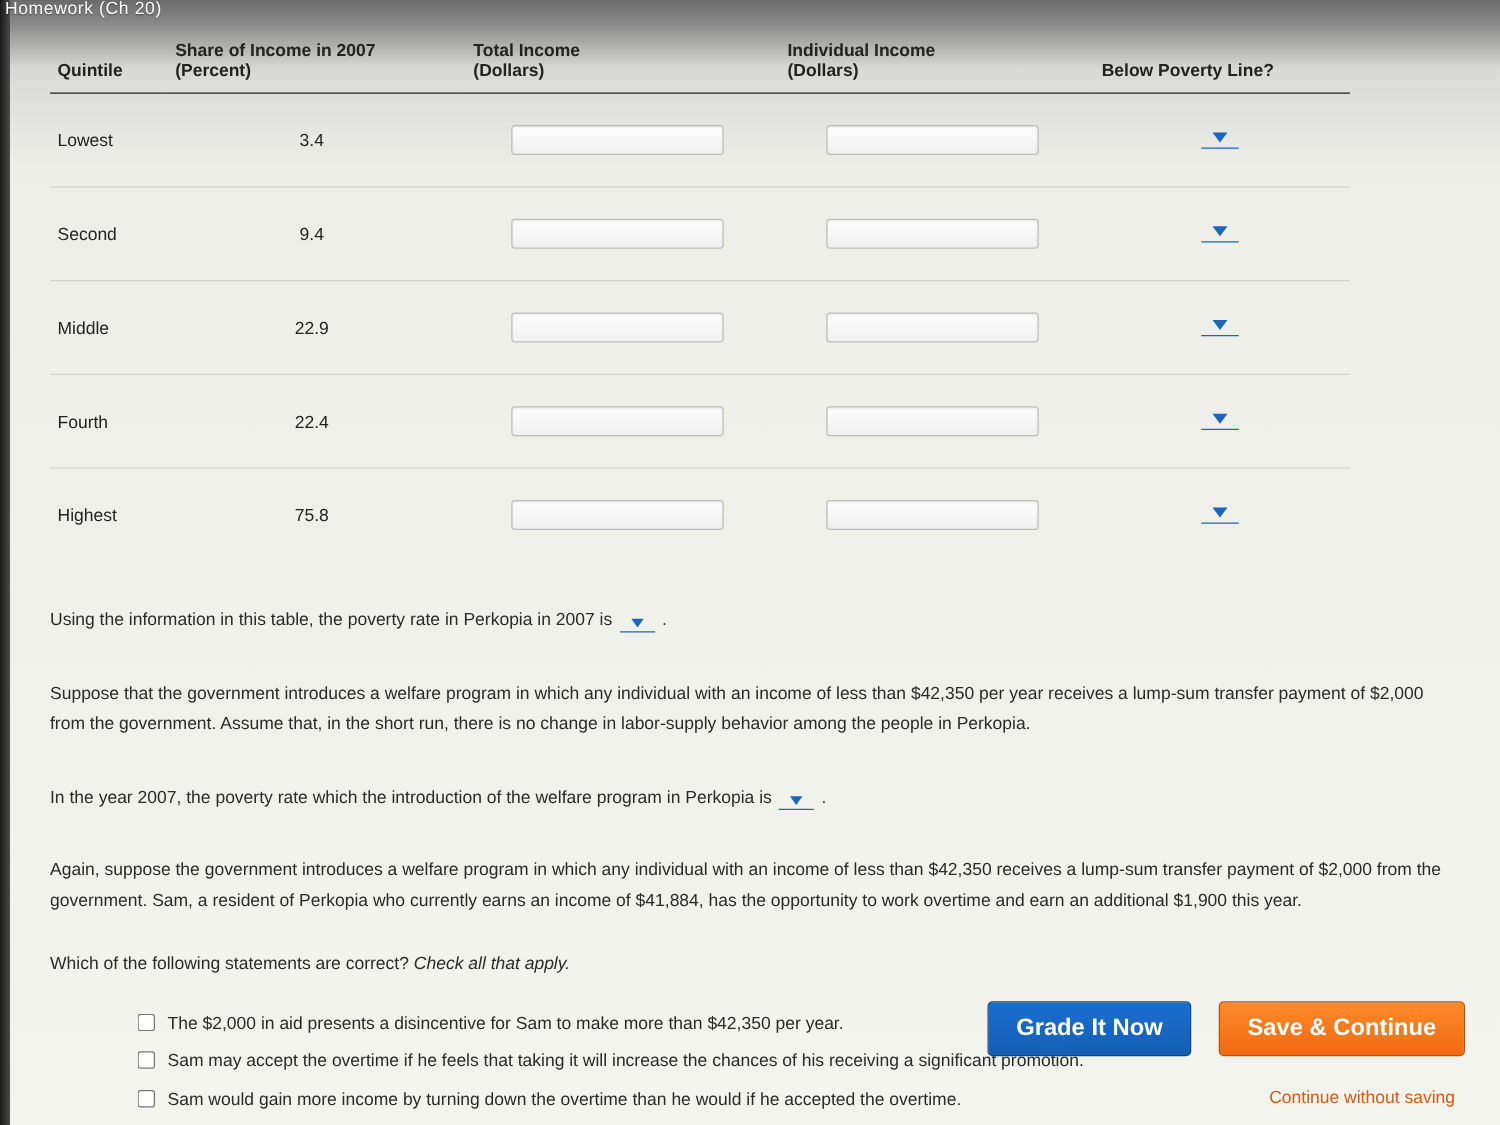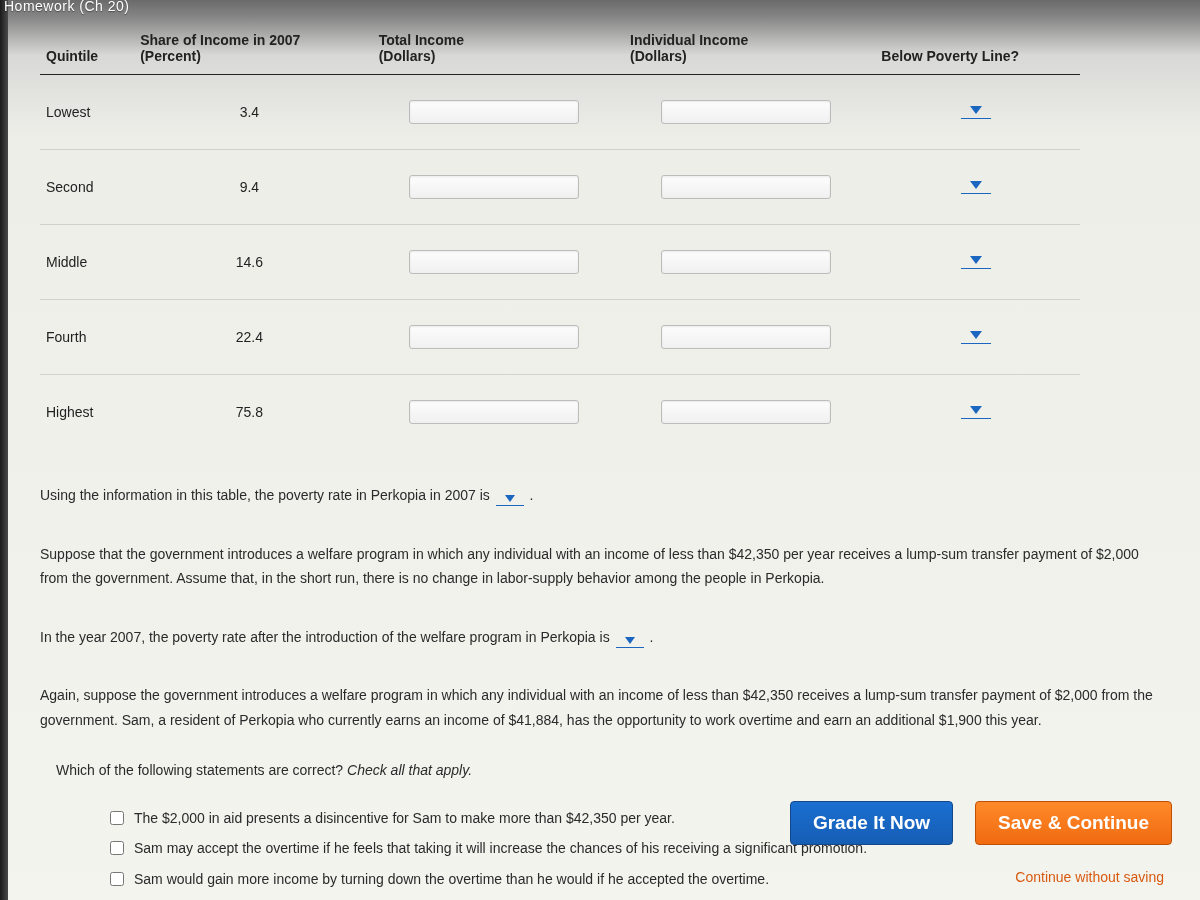--- a/index.html
+++ b/index.html
@@ -98,21 +98,21 @@
     width: 0; height: 0;
     border-left: 5px solid transparent;
     border-right: 5px solid transparent;
     border-top: 7px solid #1a66c0;
   }
   .para {
     margin: 34px 10px 0 0;
     line-height: 1.75;
     color: #2a2a2a;
   }
-  .para.tight { margin-top: 26px; margin-left: 16px; }
+  .para.tight { margin-top: 26px; }
   .checks {
     margin: 20px 0 0 70px;
     line-height: 2.2;
   }
   .checks label { display: block; color: #2a2a2a; }
   .checks input {
     width: 14px; height: 14px;
     margin-right: 10px;
     vertical-align: -2px;
     accent-color: #1a66c0;
@@ -199,21 +199,21 @@
           <td class="left">Second</td>
           <td>9.4</td>
           <td><input class="text-input" style=""></td>
           <td><input class="text-input" style=""></td>
           <td><span class="dd">
               <span class="tri"></span>
             </span></td>
         </tr>
         <tr>
           <td class="left">Middle</td>
-          <td>14.6</td>
+          <td>22.9</td>
           <td><input class="text-input" style=""></td>
           <td><input class="text-input" style=""></td>
           <td><span class="dd">
               <span class="tri"></span>
             </span></td>
         </tr>
         <tr>
           <td class="left">Fourth</td>
           <td>22.4</td>
           <td><input class="text-input" style=""></td>
@@ -238,21 +238,21 @@
     <span>Using the information in this table, the poverty rate in Perkopia in 2007 is</span>
     <span class="dd-inline">
         <span class="tri"></span>
       </span>
     <span>.</span>
   </p>
 
   <p class="para">Suppose that the government introduces a welfare program in which any individual with an income of less than $42,350 per year receives a lump-sum transfer payment of $2,000 from the government. Assume that, in the short run, there is no change in labor-supply behavior among the people in Perkopia.</p>
 
   <p class="para">
-    <span>In the year 2007, the poverty rate after the introduction of the welfare program in Perkopia is</span>
+    <span>In the year 2007, the poverty rate which the introduction of the welfare program in Perkopia is</span>
     <span class="dd-inline">
         <span class="tri"></span>
       </span>
     <span>.</span>
   </p>
 
   <p class="para">Again, suppose the government introduces a welfare program in which any individual with an income of less than $42,350 receives a lump-sum transfer payment of $2,000 from the government. Sam, a resident of Perkopia who currently earns an income of $41,884, has the opportunity to work overtime and earn an additional $1,900 this year.</p>
 
   <p class="para tight">
     <span>Which of the following statements are correct? </span><span class="italic">Check all that apply.</span>

